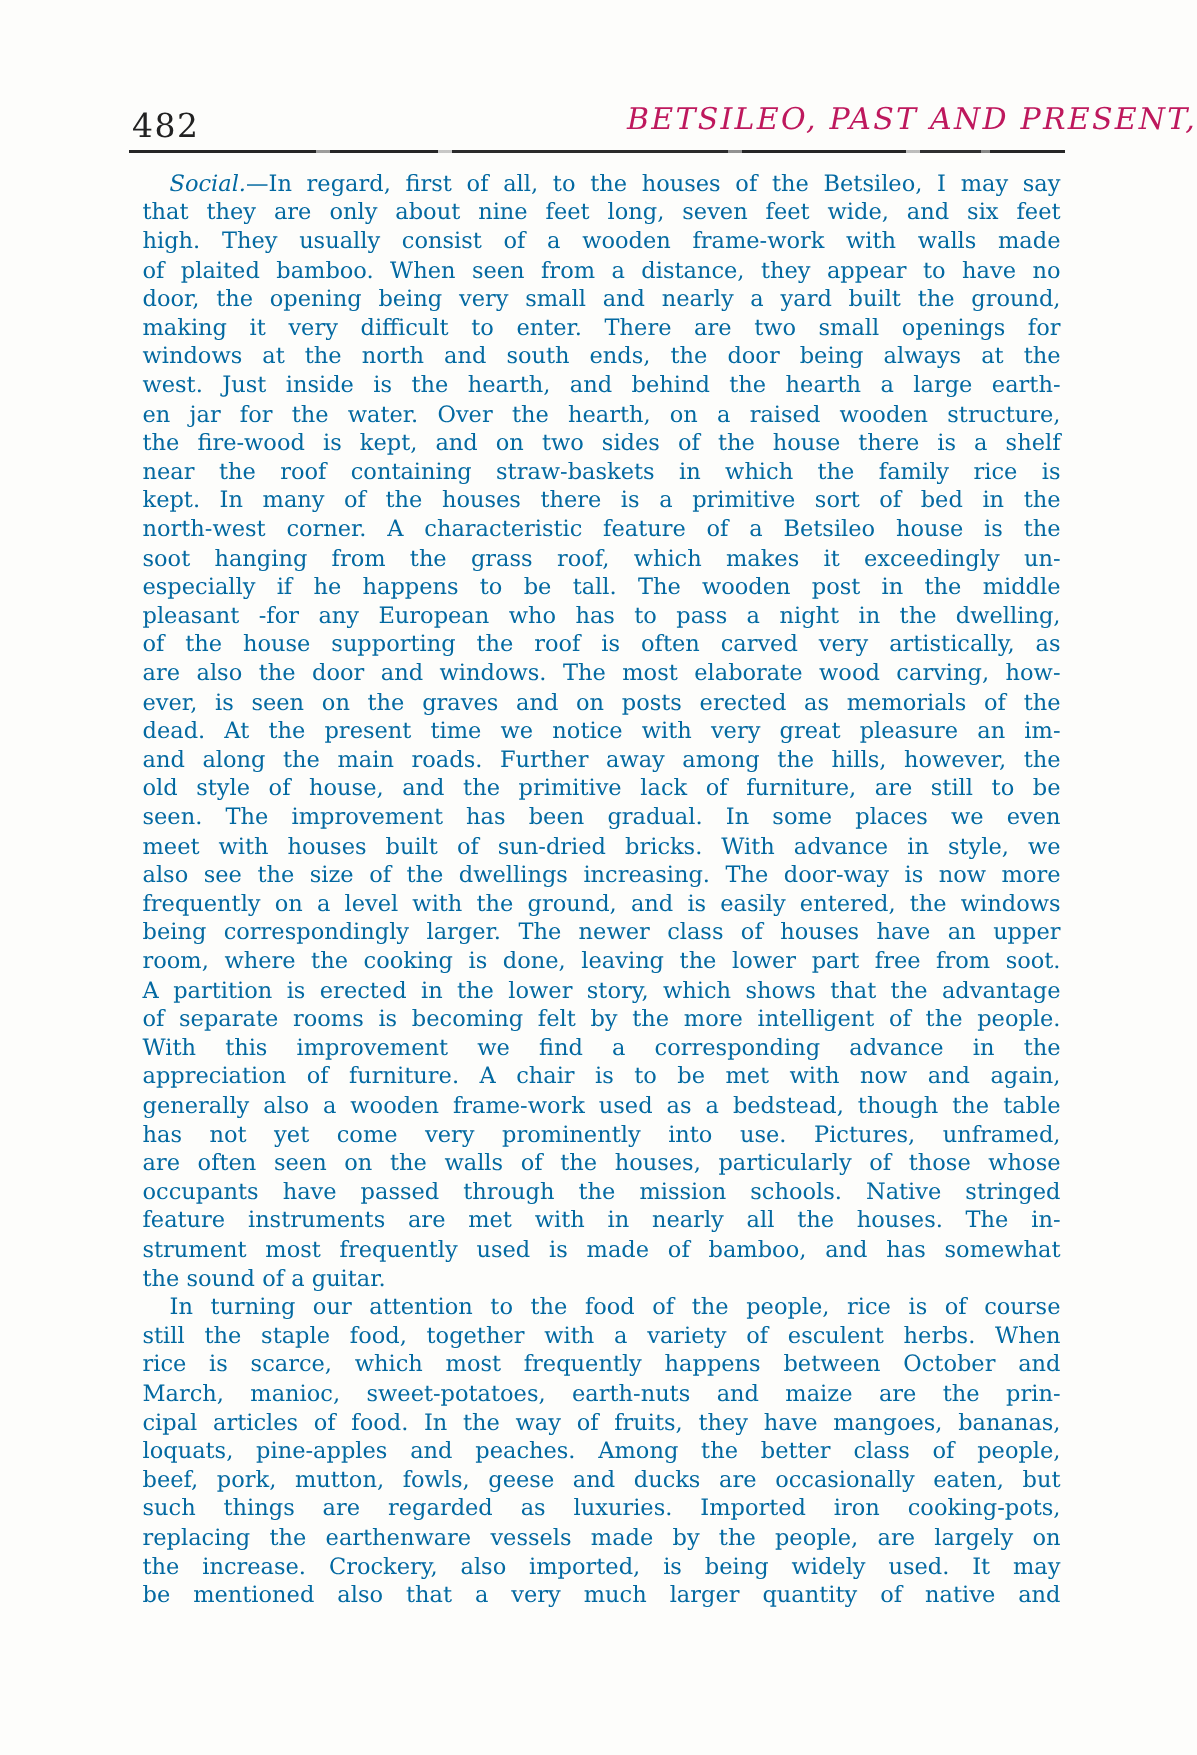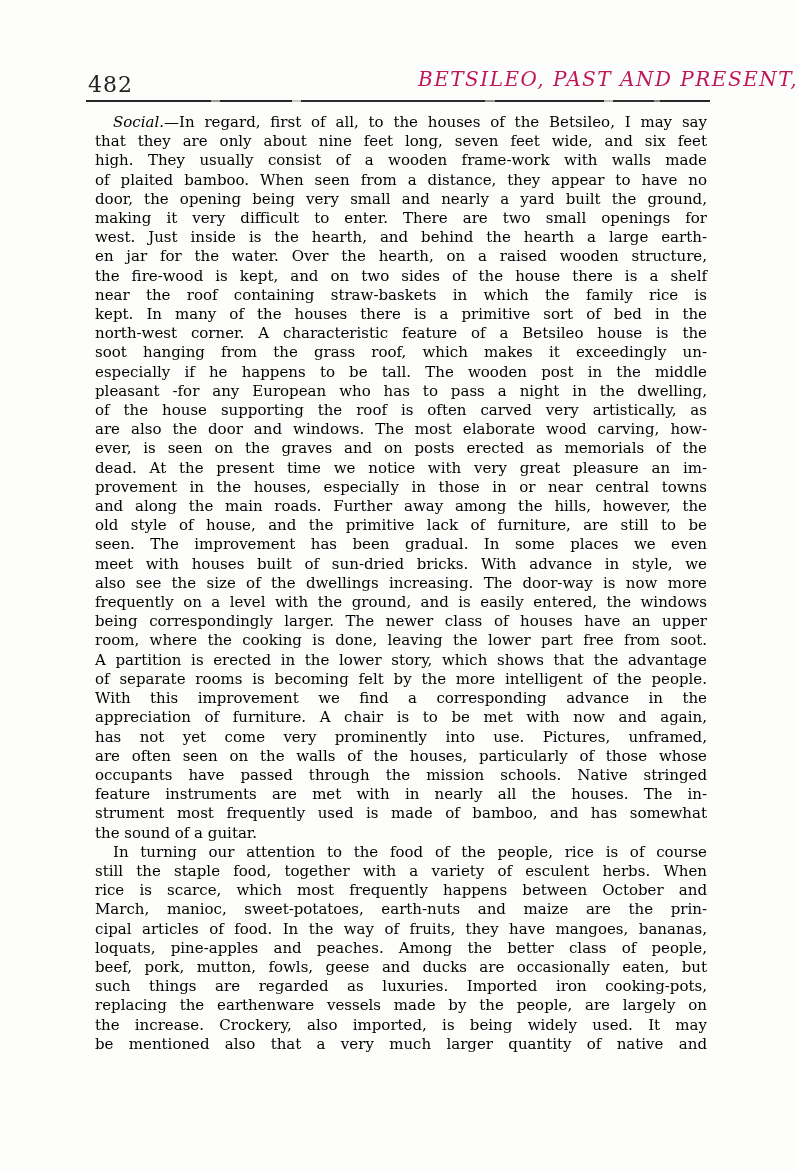--- a/index.html
+++ b/index.html
@@ -51,21 +51,21 @@
     position: absolute;
     left: 95px;
     top: 113px;
     width: 612px;
   }
   .line {
     font-size: 15px;
     line-height: 19.2px;
     text-align: justify;
     text-align-last: justify;
-    color: #000000;
+    color: #0369a1;
   }
   .line.noj { text-align-last: left; }
   .indent { text-indent: 18px; }
   .ital { font-style: italic; }
 </style>
 </head>
 <body>
 
 <div class="page">
 
@@ -84,20 +84,21 @@
         <div class="line">that they are only about nine feet long, seven feet wide, and six feet</div>
 
         <div class="line">high. They usually consist of a wooden frame-work with walls made</div>
 
         <div class="line">of plaited bamboo. When seen from a distance, they appear to have no</div>
 
         <div class="line">door, the opening being very small and nearly a yard built the ground,</div>
 
         <div class="line">making it very difficult to enter. There are two small openings for</div>
 
+        <div class="line">windows at the north and south ends, the door being always at the</div>
 
         <div class="line">west. Just inside is the hearth, and behind the hearth a large earth-</div>
 
         <div class="line">en jar for the water. Over the hearth, on a raised wooden structure,</div>
 
         <div class="line">the fire-wood is kept, and on two sides of the house there is a shelf</div>
 
         <div class="line">near the roof containing straw-baskets in which the family rice is</div>
 
         <div class="line">kept. In many of the houses there is a primitive sort of bed in the</div>
@@ -111,21 +112,20 @@
         <div class="line">pleasant -for any European who has to pass a night in the dwelling,</div>
 
         <div class="line">of the house supporting the roof is often carved very artistically, as</div>
 
         <div class="line">are also the door and windows. The most elaborate wood carving, how-</div>
 
         <div class="line">ever, is seen on the graves and on posts erected as memorials of the</div>
 
         <div class="line">dead. At the present time we notice with very great pleasure an im-</div>
 
-        <div class="line">provement in the houses, especially in those in or near central towns</div>
 
         <div class="line">and along the main roads. Further away among the hills, however, the</div>
 
         <div class="line">old style of house, and the primitive lack of furniture, are still to be</div>
 
         <div class="line">seen. The improvement has been gradual. In some places we even</div>
 
         <div class="line">meet with houses built of sun-dried bricks. With advance in style, we</div>
 
         <div class="line">also see the size of the dwellings increasing. The door-way is now more</div>
@@ -137,20 +137,21 @@
         <div class="line">room, where the cooking is done, leaving the lower part free from soot.</div>
 
         <div class="line">A partition is erected in the lower story, which shows that the advantage</div>
 
         <div class="line">of separate rooms is becoming felt by the more intelligent of the people.</div>
 
         <div class="line">With this improvement we find a corresponding advance in the</div>
 
         <div class="line">appreciation of furniture. A chair is to be met with now and again,</div>
 
+        <div class="line">generally also a wooden frame-work used as a bedstead, though the table</div>
 
         <div class="line">has not yet come very prominently into use. Pictures, unframed,</div>
 
         <div class="line">are often seen on the walls of the houses, particularly of those whose</div>
 
         <div class="line">occupants have passed through the mission schools. Native stringed</div>
 
         <div class="line">feature instruments are met with in nearly all the houses. The in-</div>
 
         <div class="line">strument most frequently used is made of bamboo, and has somewhat</div>

